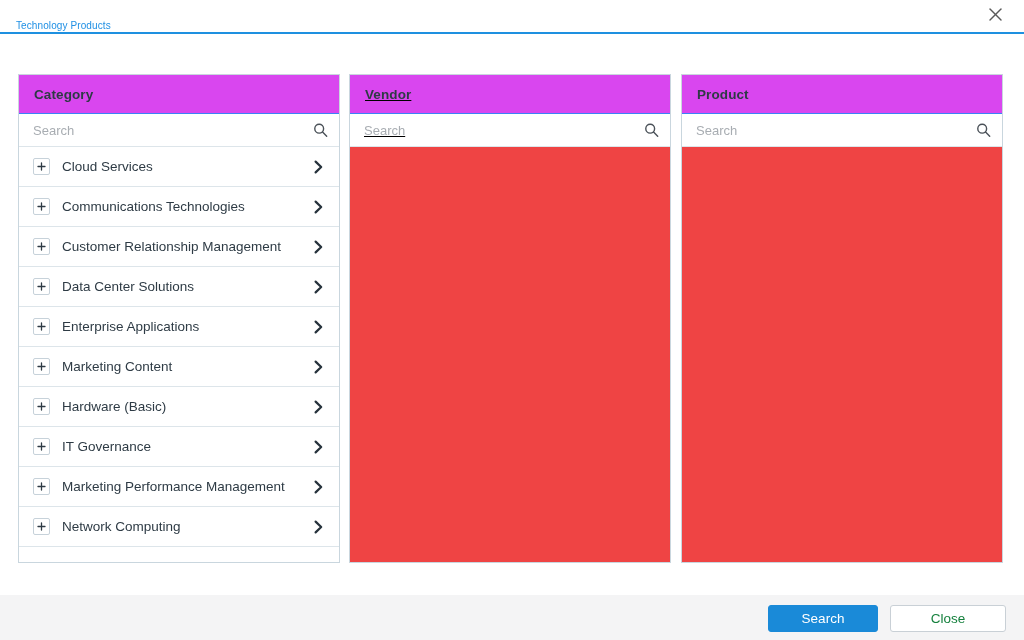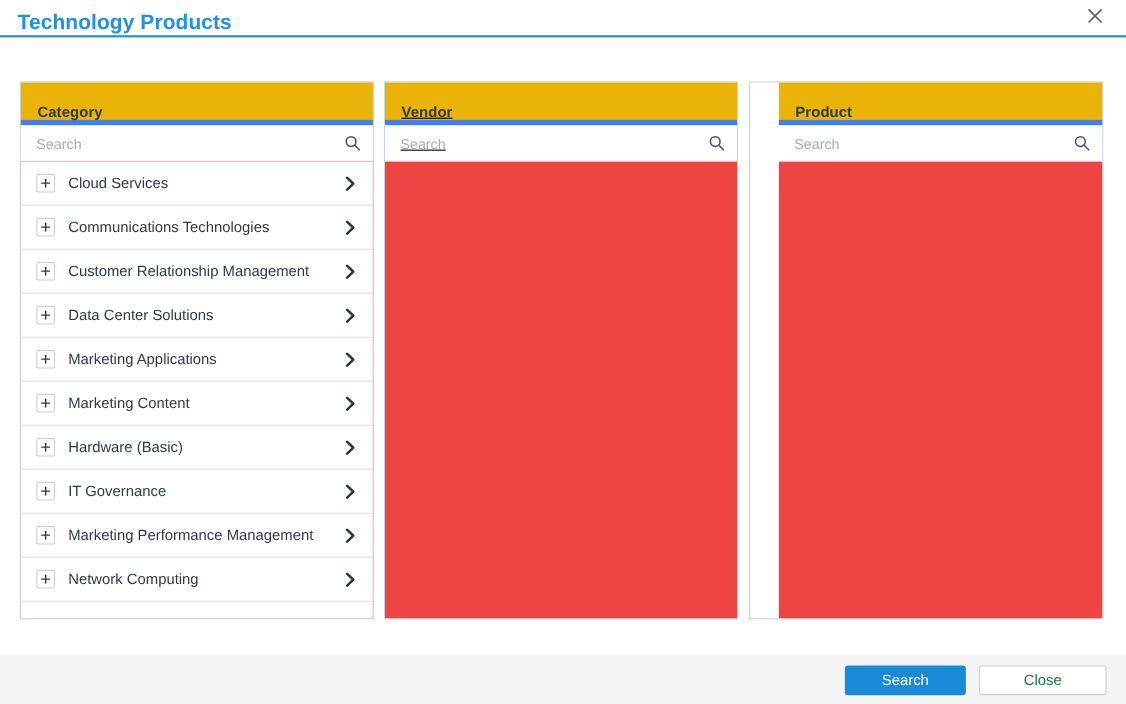--- a/index.html
+++ b/index.html
@@ -22,24 +22,24 @@
     top: 0;
     width: 1024px;
     height: 34px;
     background: #ffffff;
     border-bottom: 2px solid #1e90e0;
     box-sizing: border-box;
   }
   .dialog-title {
     position: absolute;
     left: 16px;
-    top: 10px;
-    font-size: 19px;
+    top: 20px;
+    font-size: 10px;
     color: #2090e4;
-    font-weight: 700;
+    font-weight: 400;
     letter-spacing: 0.1px;
     white-space: nowrap;
   }
   .close-btn {
     position: absolute;
     right: 18px;
     top: 3px;
     width: 22px;
     height: 22px;
     cursor: pointer;
@@ -66,28 +66,28 @@
     width: 322px;
     height: 489px;
     background: #ffffff;
     border: 1px solid #c9d6de;
     box-sizing: border-box;
     display: flex;
     flex-direction: column;
   }
   .panel-category { left: 18px; }
   .panel-vendor   { left: 349px; text-decoration: underline; }
-  .panel-product  { left: 681px; padding-left: 26px; }
+  .panel-product  { left: 681px; }
 
   .panel-header {
     height: 39px;
-    background: #eab308;
-    border-bottom: 5px solid #3b82f6;
-    display: flex;
-    align-items: flex-end;
+    background: #d946ef;
+    border-bottom: 1px solid #3b82f6;
+    display: flex;
+    align-items: center;
     padding-left: 15px;
     box-sizing: border-box;
     flex: 0 0 auto;
   }
   .panel-header-title {
     font-size: 13.5px;
     color: #2d3b44;
     font-weight: bold;
     letter-spacing: 0.1px;
   }
@@ -309,21 +309,21 @@
         </span>
       </div>
 
       <div class="list-item">
         <span class="plus-box">
           <svg width="9" height="9" viewBox="0 0 9 9" stroke="#2e3b45" stroke-width="1.3" stroke-linecap="round">
             <line x1="4.5" y1="1" x2="4.5" y2="8"></line>
               <line x1="1" y1="4.5" x2="8" y2="4.5"></line>
           </svg>
         </span>
-        <span class="item-label">Marketing Applications</span>
+        <span class="item-label">Enterprise Applications</span>
         <span class="chevron">
           <svg width="9" height="14" viewBox="0 0 9 14" fill="none" stroke="currentColor" stroke-width="2.2" stroke-linecap="round" stroke-linejoin="round">
               <polyline points="1.6,1.6 7.2,7 1.6,12.4"></polyline>
             </svg>
         </span>
       </div>
 
       <div class="list-item">
         <span class="plus-box">
           <svg width="9" height="9" viewBox="0 0 9 9" stroke="#2e3b45" stroke-width="1.3" stroke-linecap="round">

